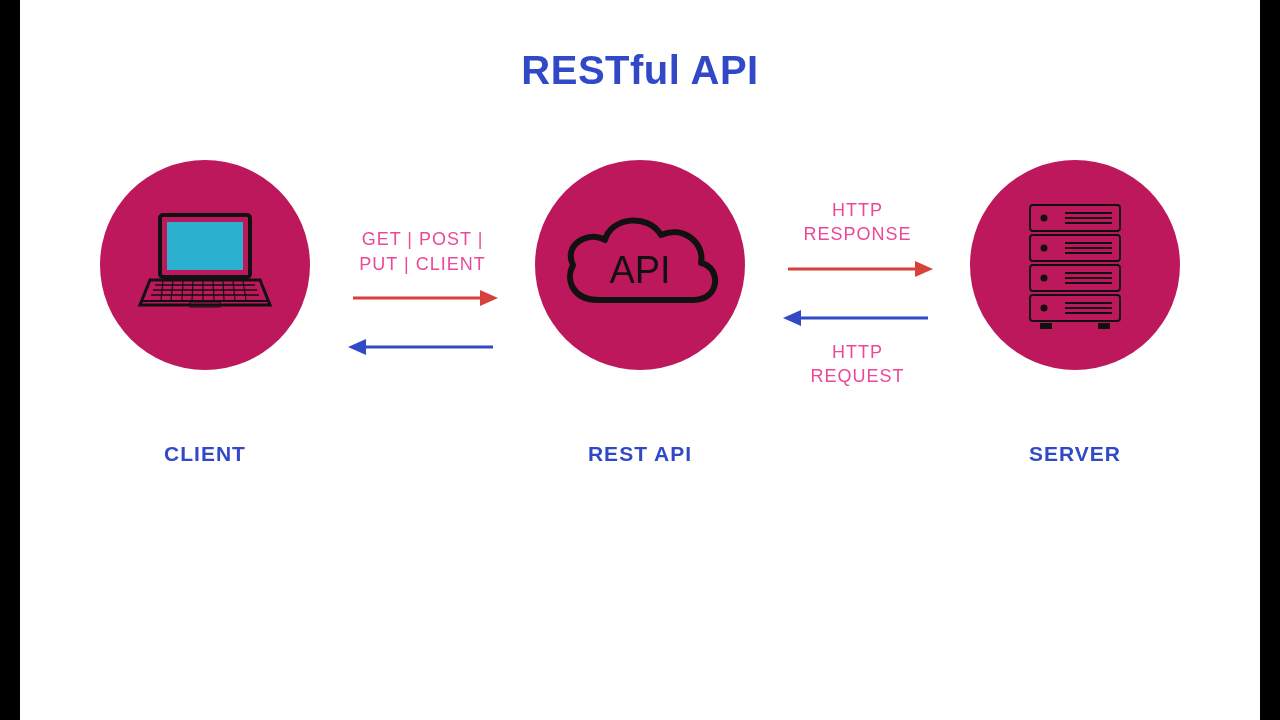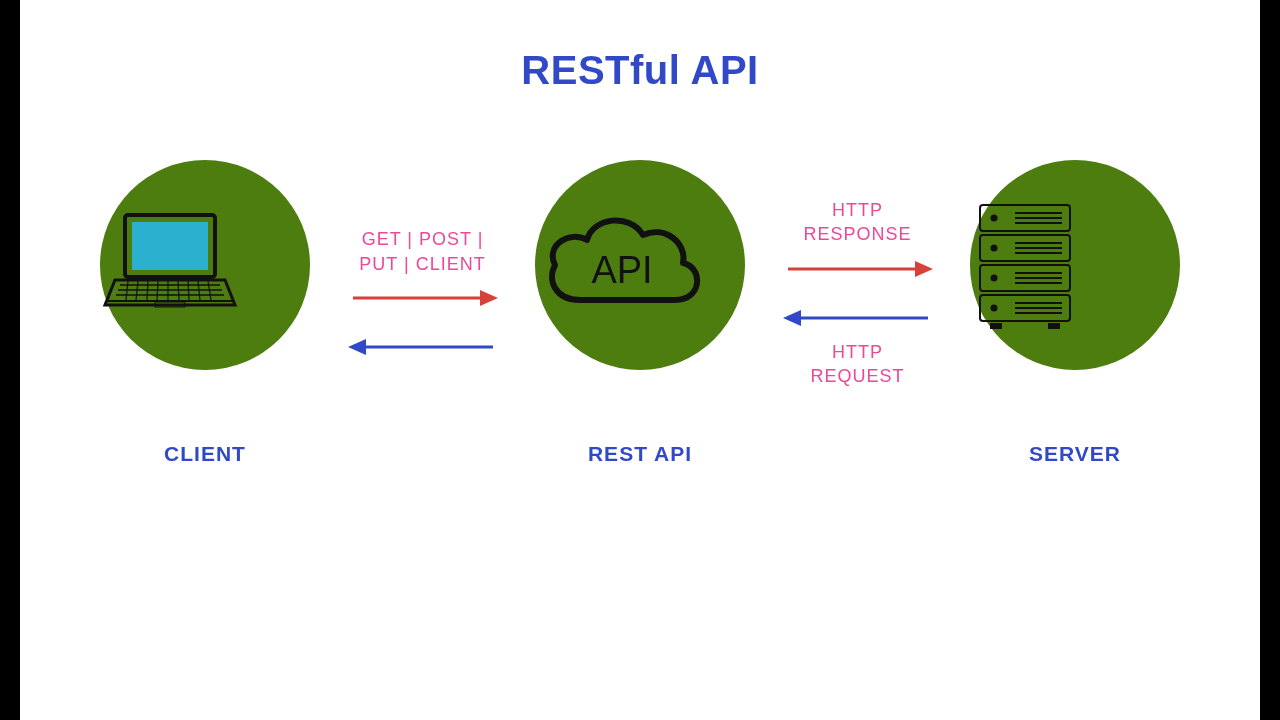--- a/index.html
+++ b/index.html
@@ -55,24 +55,24 @@
     .node {
       display: flex;
       flex-direction: column;
       align-items: center;
     }
 
     .circle {
       width: 210px;
       height: 210px;
       border-radius: 50%;
-      background: #4d7c0f;
-      display: flex;
-      align-items: center;
-      justify-content: flex-start;
+      background: #be185d;
+      display: flex;
+      align-items: center;
+      justify-content: center;
     }
 
     .node-label {
       margin-top: 72px;
       color: #3249c7;
       font-size: 21px;
       font-weight: 600;
       letter-spacing: 1px;
     }
 

